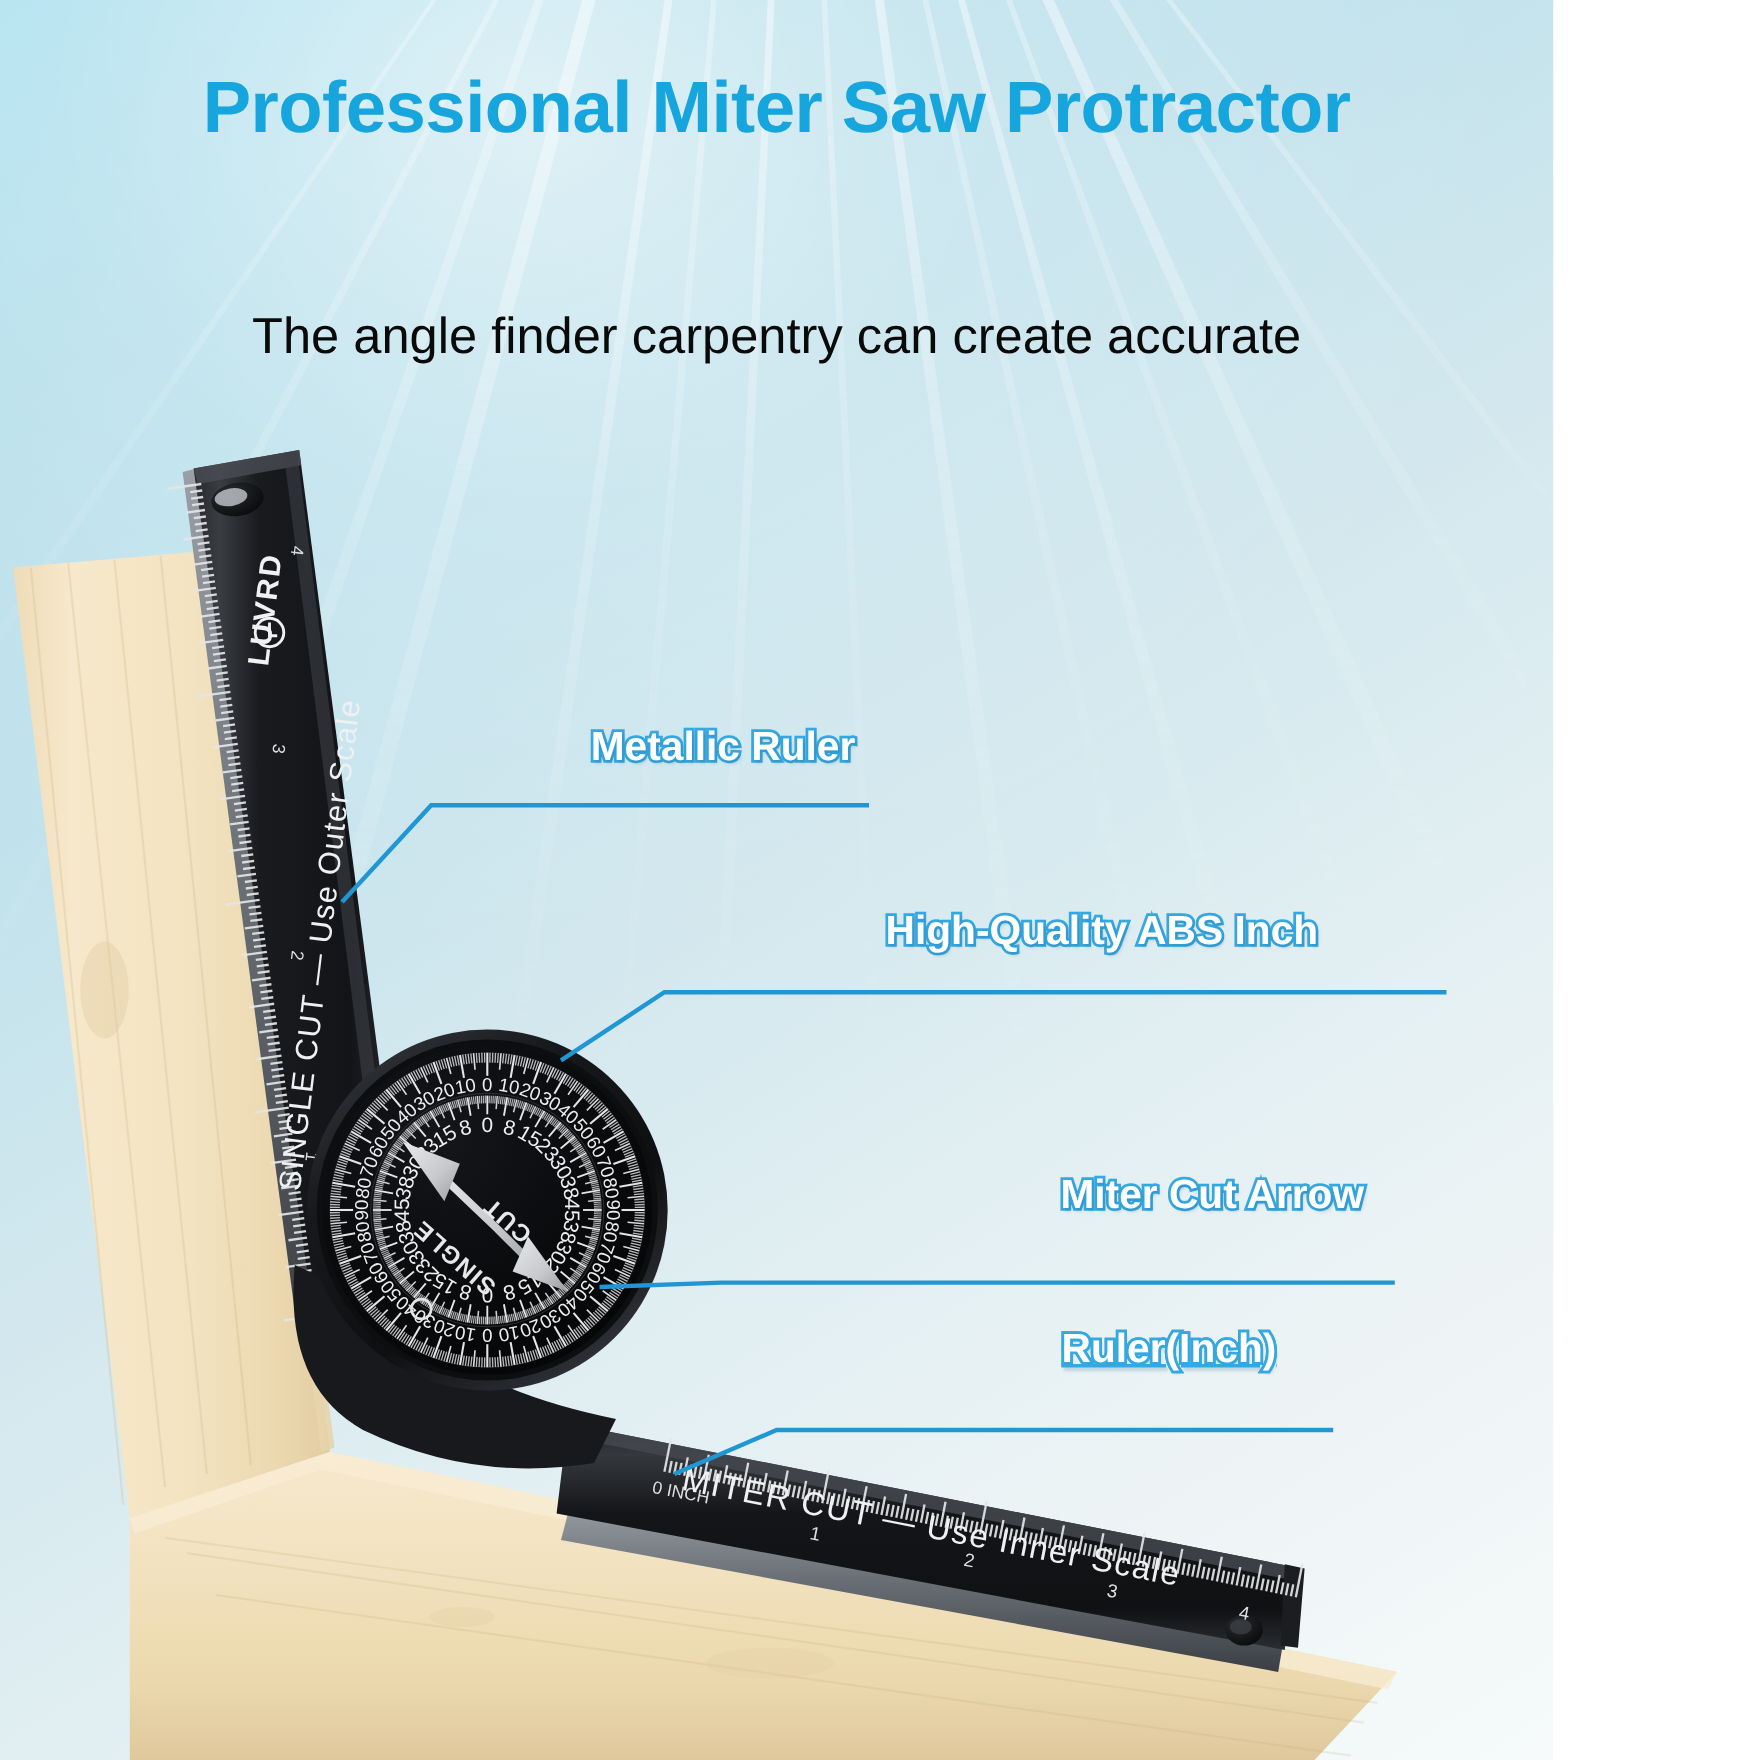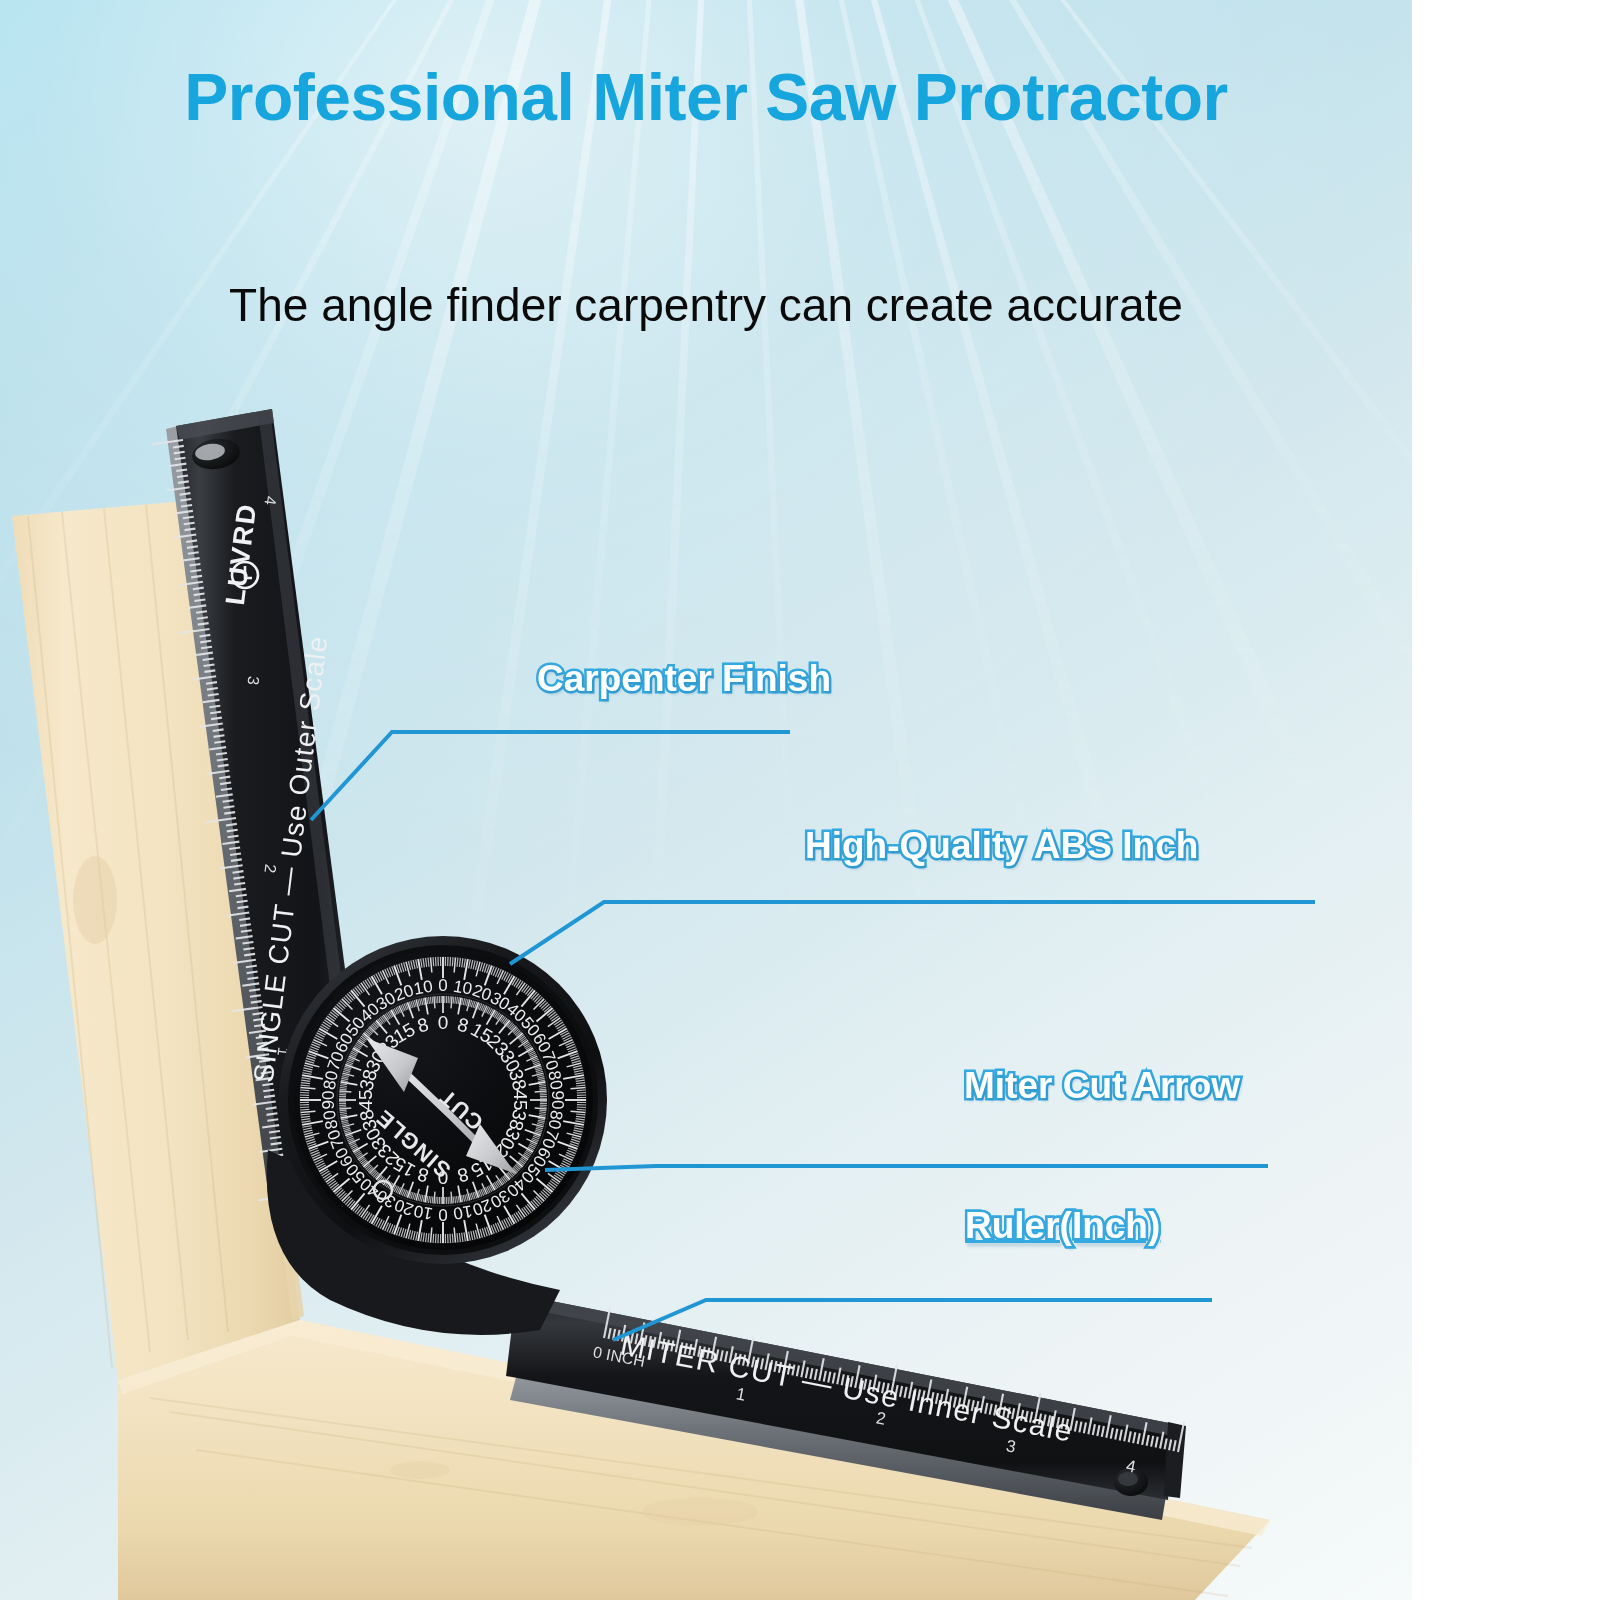--- a/index.html
+++ b/index.html
@@ -1379,21 +1379,21 @@
 
   <svg id="lines" viewBox="0 0 1600 1600">
     <g fill="none" stroke="#2196d4" stroke-width="4">
       <polyline points="311,820 392,732 790,732"></polyline>
       <polyline points="510,964 604,902 1315,902"></polyline>
       <polyline points="545,1170 656,1166 1268,1166"></polyline>
       <polyline points="613,1340 706,1300 1212,1300"></polyline>
     </g>
   </svg>
 
-  <div class="callout-label" style="left:537px; top:658px;">Carpenter Finish</div>
+  <div class="callout-label" style="left:537px; top:658px;">Metallic Ruler</div>
 
   <div class="callout-label" style="left:805px; top:825px;">High-Quality ABS Inch</div>
 
   <div class="callout-label" style="left:964px; top:1065px;">Miter Cut Arrow</div>
 
   <div class="callout-label" style="left:965px; top:1205px;text-decoration:underline;">Ruler(Inch)</div>
 
 </div>
 
 </body></html>

